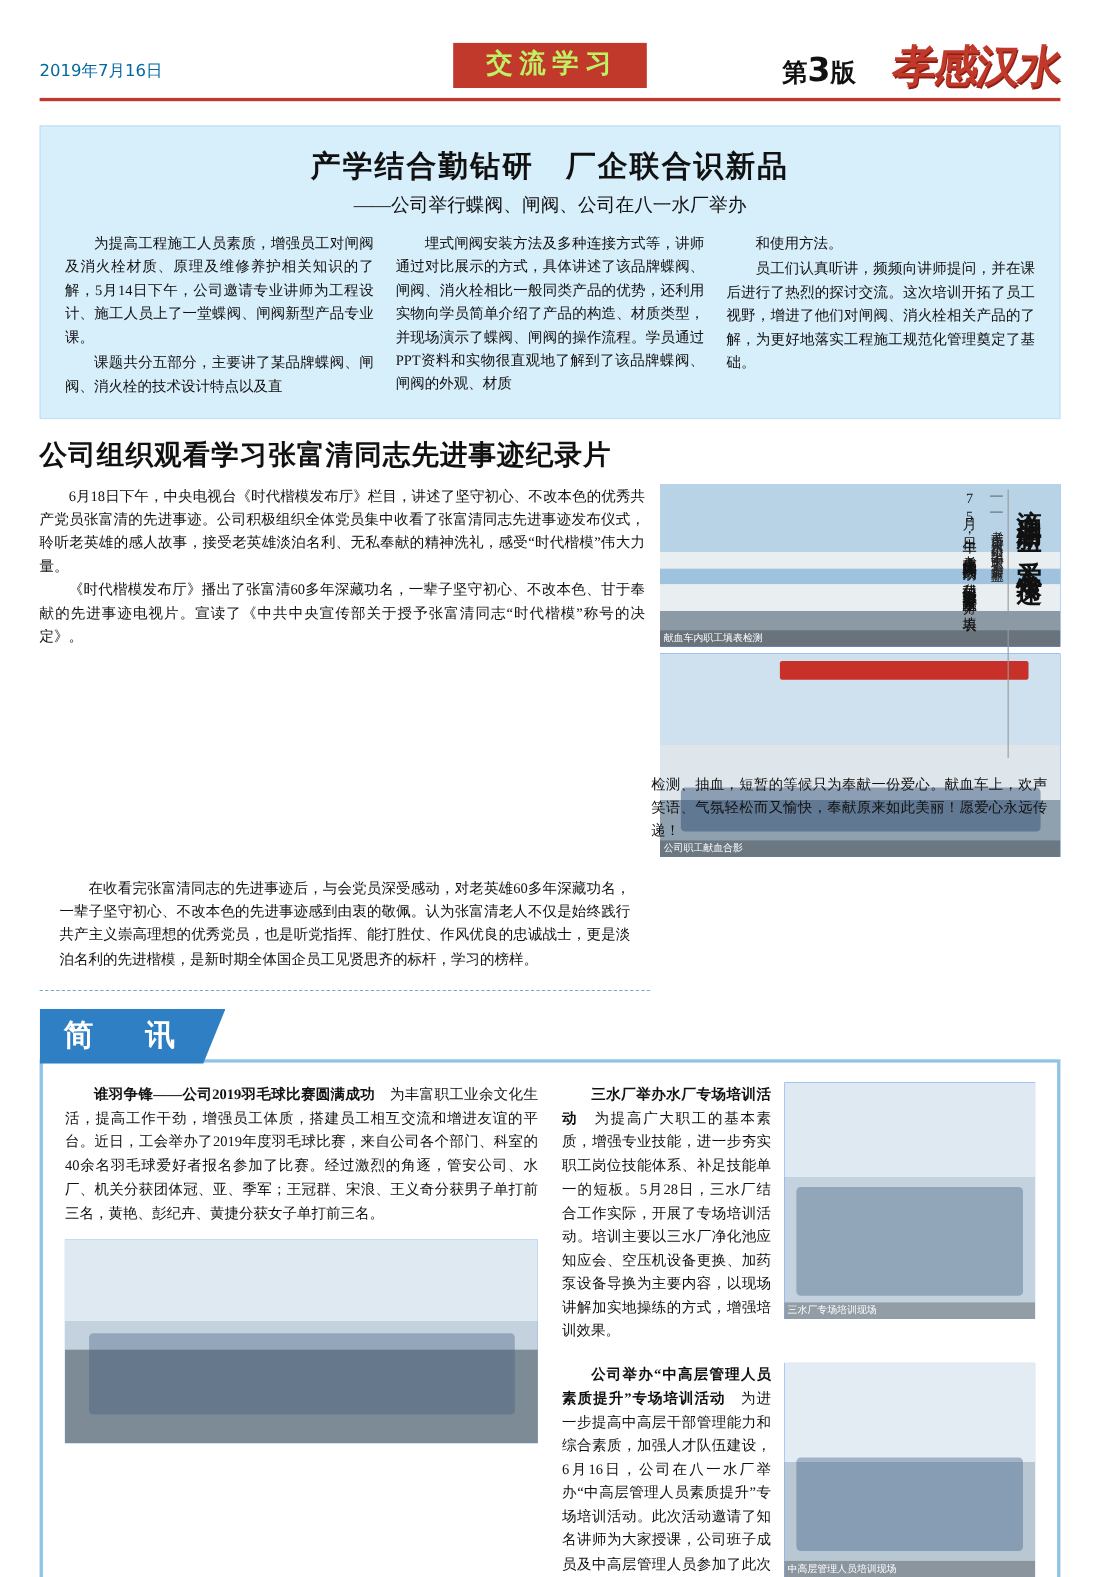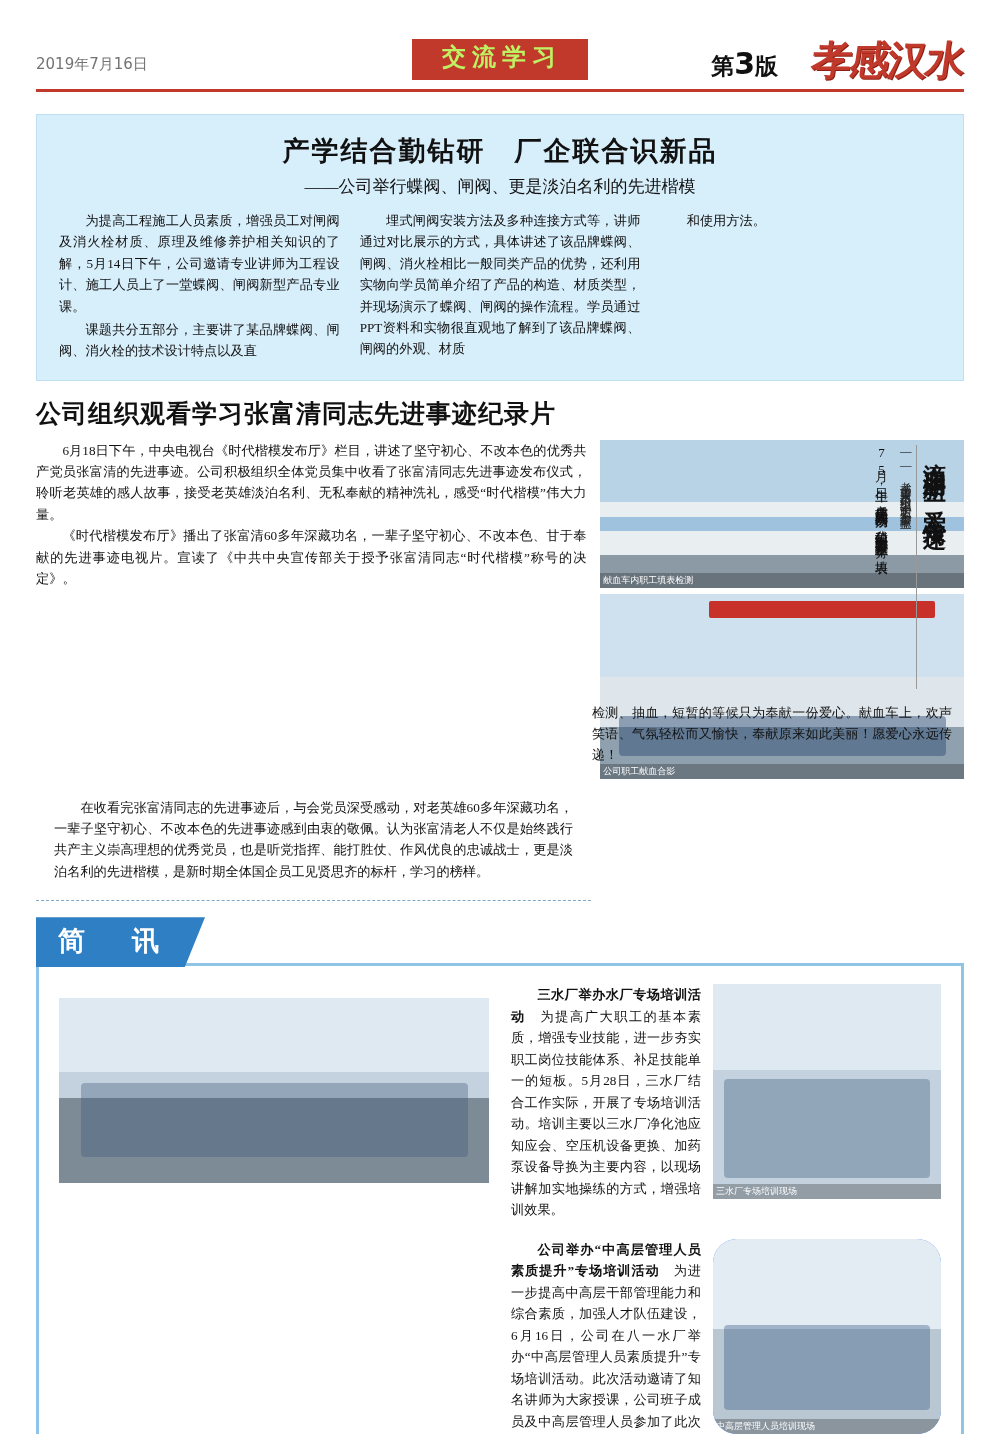--- a/index.html
+++ b/index.html
@@ -15,21 +15,21 @@
   
   .masthead {
     position:relative;
     height:72px;
     margin:28px 36px 0 36px;
     display:flex;
     align-items:center;
   }
   .issue-date {
     font-size:15px;
-    color:#737373;
+    color:#0369a1;
     white-space:nowrap;
     font-family:"DejaVu Sans", sans-serif;
   }
   .masthead-rule {
     position:absolute;
     left:0; right:0; bottom:8px;
     height:3px;
     background:#c0392b;
   }
   .section-tag {
@@ -251,31 +251,32 @@
   <div class="masthead-rule"></div>
   <div class="section-tag">交流学习</div>
   <div class="page-no">
     <span>第</span><span class="big">3</span><span>版</span>
   </div>
   <div class="brand">孝感汉水</div>
 </div>
 
 <div class="lead-box">
   <div class="lead-title">产学结合勤钻研　厂企联合识新品</div>
-  <div class="lead-subtitle">——公司举行蝶阀、闸阀、更是淡泊名利的先进楷模</div>
+  <div class="lead-subtitle">——公司举行蝶阀、闸阀、公司在八一水厂举办</div>
   <div class="lead-cols">
     <div class="lead-col">
       <p>为提高工程施工人员素质，增强员工对闸阀及消火栓材质、原理及维修养护相关知识的了解，5月14日下午，公司邀请专业讲师为工程设计、施工人员上了一堂蝶阀、闸阀新型产品专业课。</p>
       <p>课题共分五部分，主要讲了某品牌蝶阀、闸阀、消火栓的技术设计特点以及直</p>
     </div>
     <div class="lead-col">
       <p>埋式闸阀安装方法及多种连接方式等，讲师通过对比展示的方式，具体讲述了该品牌蝶阀、闸阀、消火栓相比一般同类产品的优势，还利用实物向学员简单介绍了产品的构造、材质类型，并现场演示了蝶阀、闸阀的操作流程。学员通过PPT资料和实物很直观地了解到了该品牌蝶阀、闸阀的外观、材质</p>
     </div>
     <div class="lead-col">
       <p>和使用方法。</p>
+      <p>员工们认真听讲，频频向讲师提问，并在课后进行了热烈的探讨交流。这次培训开拓了员工视野，增进了他们对闸阀、消火栓相关产品的了解，为更好地落实工程施工规范化管理奠定了基础。</p>
     </div>
   </div>
 </div>
 
 <div class="mid-wrap">
   <div class="mid-title">公司组织观看学习张富清同志先进事迹纪录片</div>
   <div class="mid-top">
     <div class="mid-left">
       <div class="mid-text">
         <p>6月18日下午，中央电视台《时代楷模发布厅》栏目，讲述了坚守初心、不改本色的优秀共产党员张富清的先进事迹。公司积极组织全体党员集中收看了张富清同志先进事迹发布仪式，聆听老英雄的感人故事，接受老英雄淡泊名利、无私奉献的精神洗礼，感受“时代楷模”伟大力量。</p>
@@ -313,20 +314,23 @@
 </div>
 
 <div class="brief-header">
   <span class="brief-tag">简　讯</span>
 </div>
 
 <div class="brief-box">
   <div class="brief-cols">
 
     <div class="bcol">
+      <div class="btext">
+        <p><b>谁羽争锋——公司2019羽毛球比赛圆满成功</b>　<span>为丰富职工业余文化生活，提高工作干劲，增强员工体质，搭建员工相互交流和增进友谊的平台。近日，工会举办了2019年度羽毛球比赛，来自公司各个部门、科室的40余名羽毛球爱好者报名参加了比赛。经过激烈的角逐，管安公司、水厂、机关分获团体冠、亚、季军；王冠群、宋浪、王义奇分获男子单打前三名，黄艳、彭纪卉、黄捷分获女子单打前三名。</span></p>
+      </div>
       <div class="bphoto photo" style="height:185px;margin-top:14px;">
         <div class="ph-train"></div>
         <div class="ph-desk"></div>
         <div class="ph-row" style="bottom:14%;height:40%;background:rgba(60,90,120,.35);"></div>
 
       </div>
     </div>
 
     <div class="bcol">
       <div style="display:flex; gap:12px;">
@@ -337,21 +341,21 @@
           <div class="ph-train"></div>
           <div class="ph-row" style="bottom:10%;height:46%;background:rgba(70,100,130,.4);"></div>
           <div class="cap">三水厂专场培训现场</div>
         </div>
       </div>
 
       <div style="display:flex; gap:12px; margin-top:14px;">
         <div class="btext" style="width:190px;">
           <p><b>公司举办“中高层管理人员素质提升”专场培训活动</b>　<span>为进一步提高中高层干部管理能力和综合素质，加强人才队伍建设，6月16日，公司在八一水厂举办“中高层管理人员素质提升”专场培训活动。此次活动邀请了知名讲师为大家授课，公司班子成员及中高层管理人员参加了此次培训活动。</span></p>
         </div>
-        <div class="photo" style="flex:1;height:195px;border-radius:24px;">
+        <div class="photo" style="flex:1;height:195px;">
           <div class="ph-train" style="background:linear-gradient(#e3ecf3 0 46%, #b9c7d3 46% 100%);"></div>
           <div class="ph-row" style="bottom:12%;height:44%;background:rgba(60,95,135,.4);"></div>
           <div class="cap">中高层管理人员培训现场</div>
         </div>
       </div>
     </div>
   </div>
 
 </div>
 

